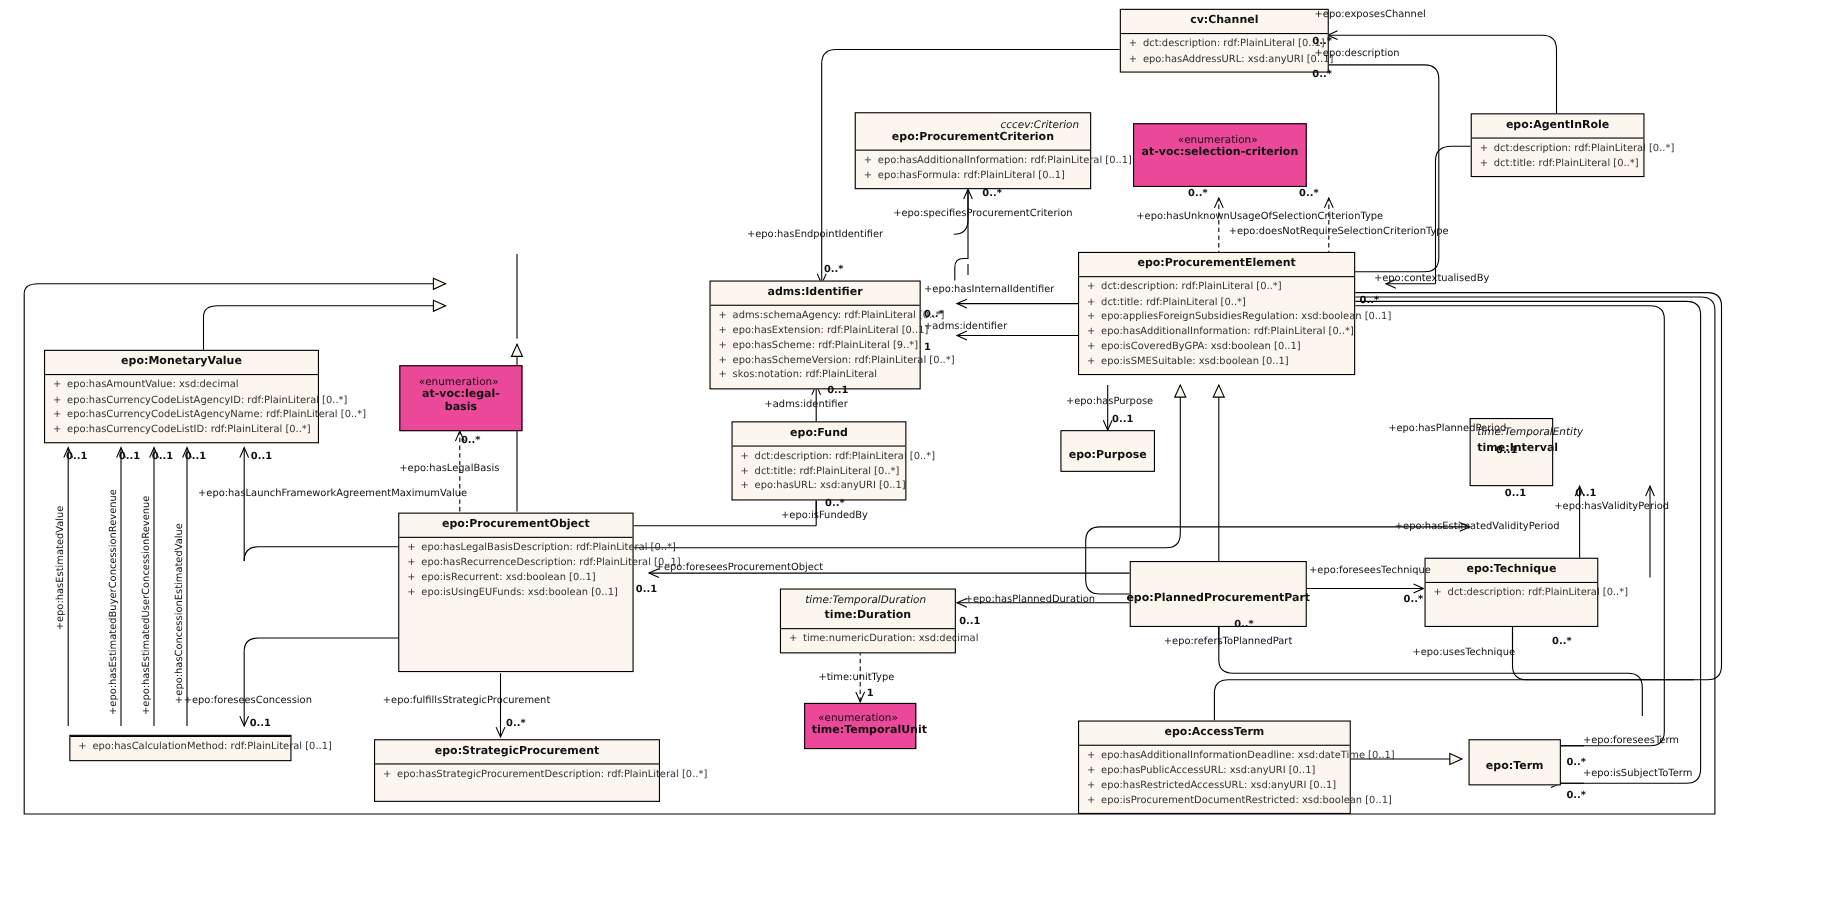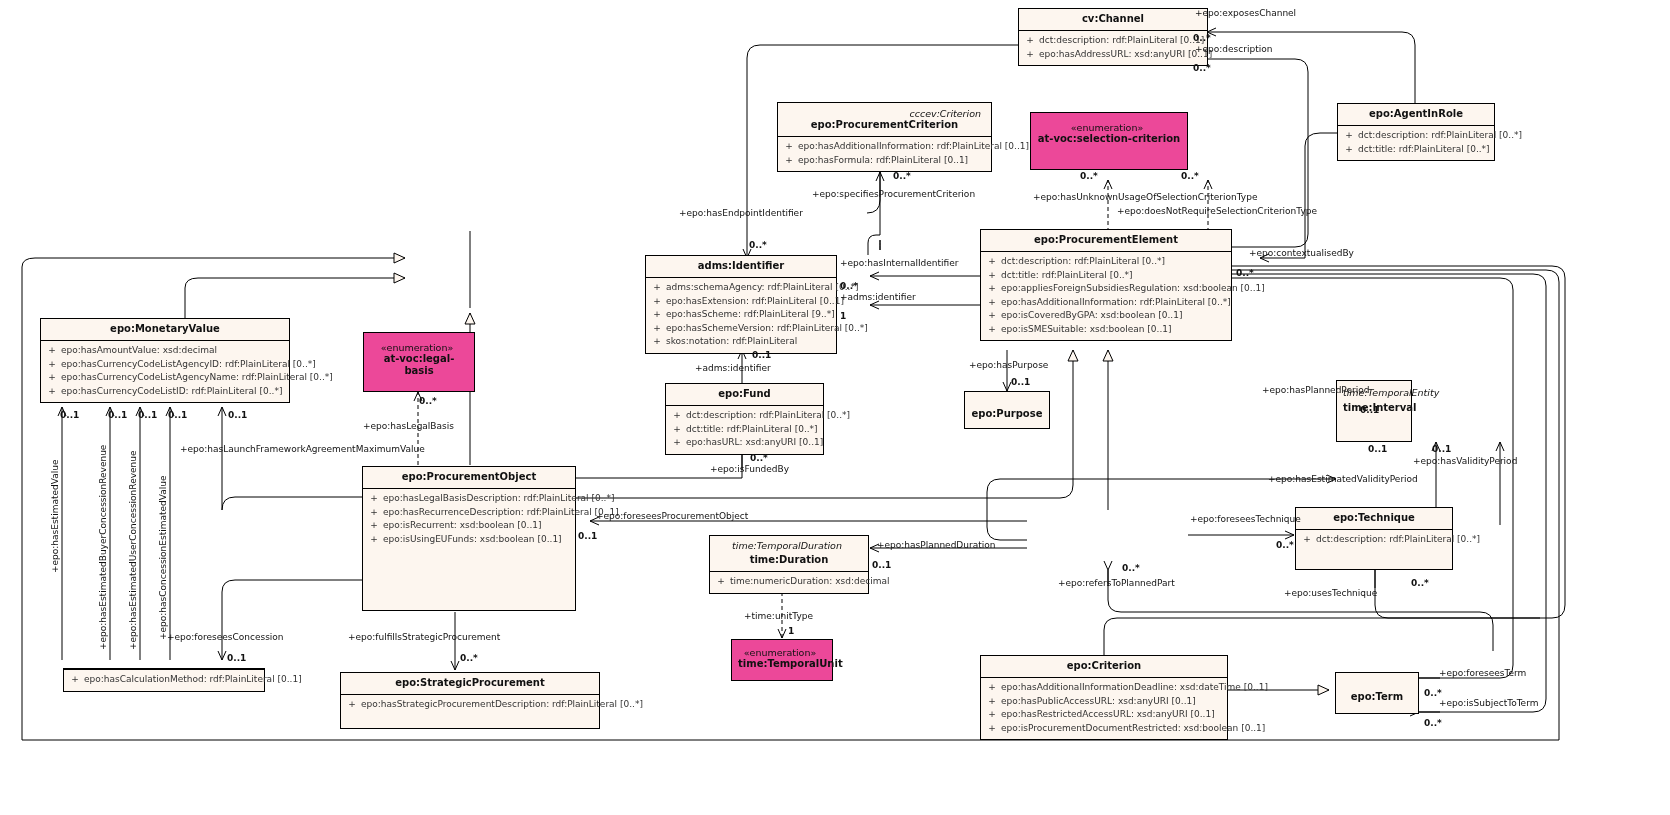--- a/index.html
+++ b/index.html
@@ -349,20 +349,25 @@
           <span class="pl">+</span>
           <span>epo:isRecurrent: xsd:boolean [0..1]</span>
         </div>
       <div class="attr">
           <span class="pl">+</span>
           <span>epo:isUsingEUFunds: xsd:boolean [0..1]</span>
         </div>
     </div>
   </div>
 
+  <div class="uml plain" style="left:1027px;top:510px;width:161px;height:60px;">
+    <div class="hdr">
+      <span class="cname">epo:PlannedProcurementPart</span>
+    </div>
+  </div>
 
   <div class="uml" style="left:1295px;top:507px;width:158px;height:63px;">
     <div class="hdr">
       <span class="cname">epo:Technique</span>
     </div>
     <div class="sep"></div>
     <div class="attrs">
       <div class="attr">
           <span class="pl">+</span>
           <span>dct:description: rdf:PlainLiteral [0..*]</span>
@@ -409,21 +414,21 @@
     <div class="attrs">
       <div class="attr">
           <span class="pl">+</span>
           <span>epo:hasStrategicProcurementDescription: rdf:PlainLiteral [0..*]</span>
         </div>
     </div>
   </div>
 
   <div class="uml" style="left:980px;top:655px;width:248px;">
     <div class="hdr">
-      <span class="cname">epo:Criterion</span>
+      <span class="cname">epo:AccessTerm</span>
     </div>
     <div class="sep"></div>
     <div class="attrs">
       <div class="attr">
           <span class="pl">+</span>
           <span>epo:hasAdditionalInformationDeadline: xsd:dateTime [0..1]</span>
         </div>
       <div class="attr">
           <span class="pl">+</span>
           <span>epo:hasPublicAccessURL: xsd:anyURI [0..1]</span>

